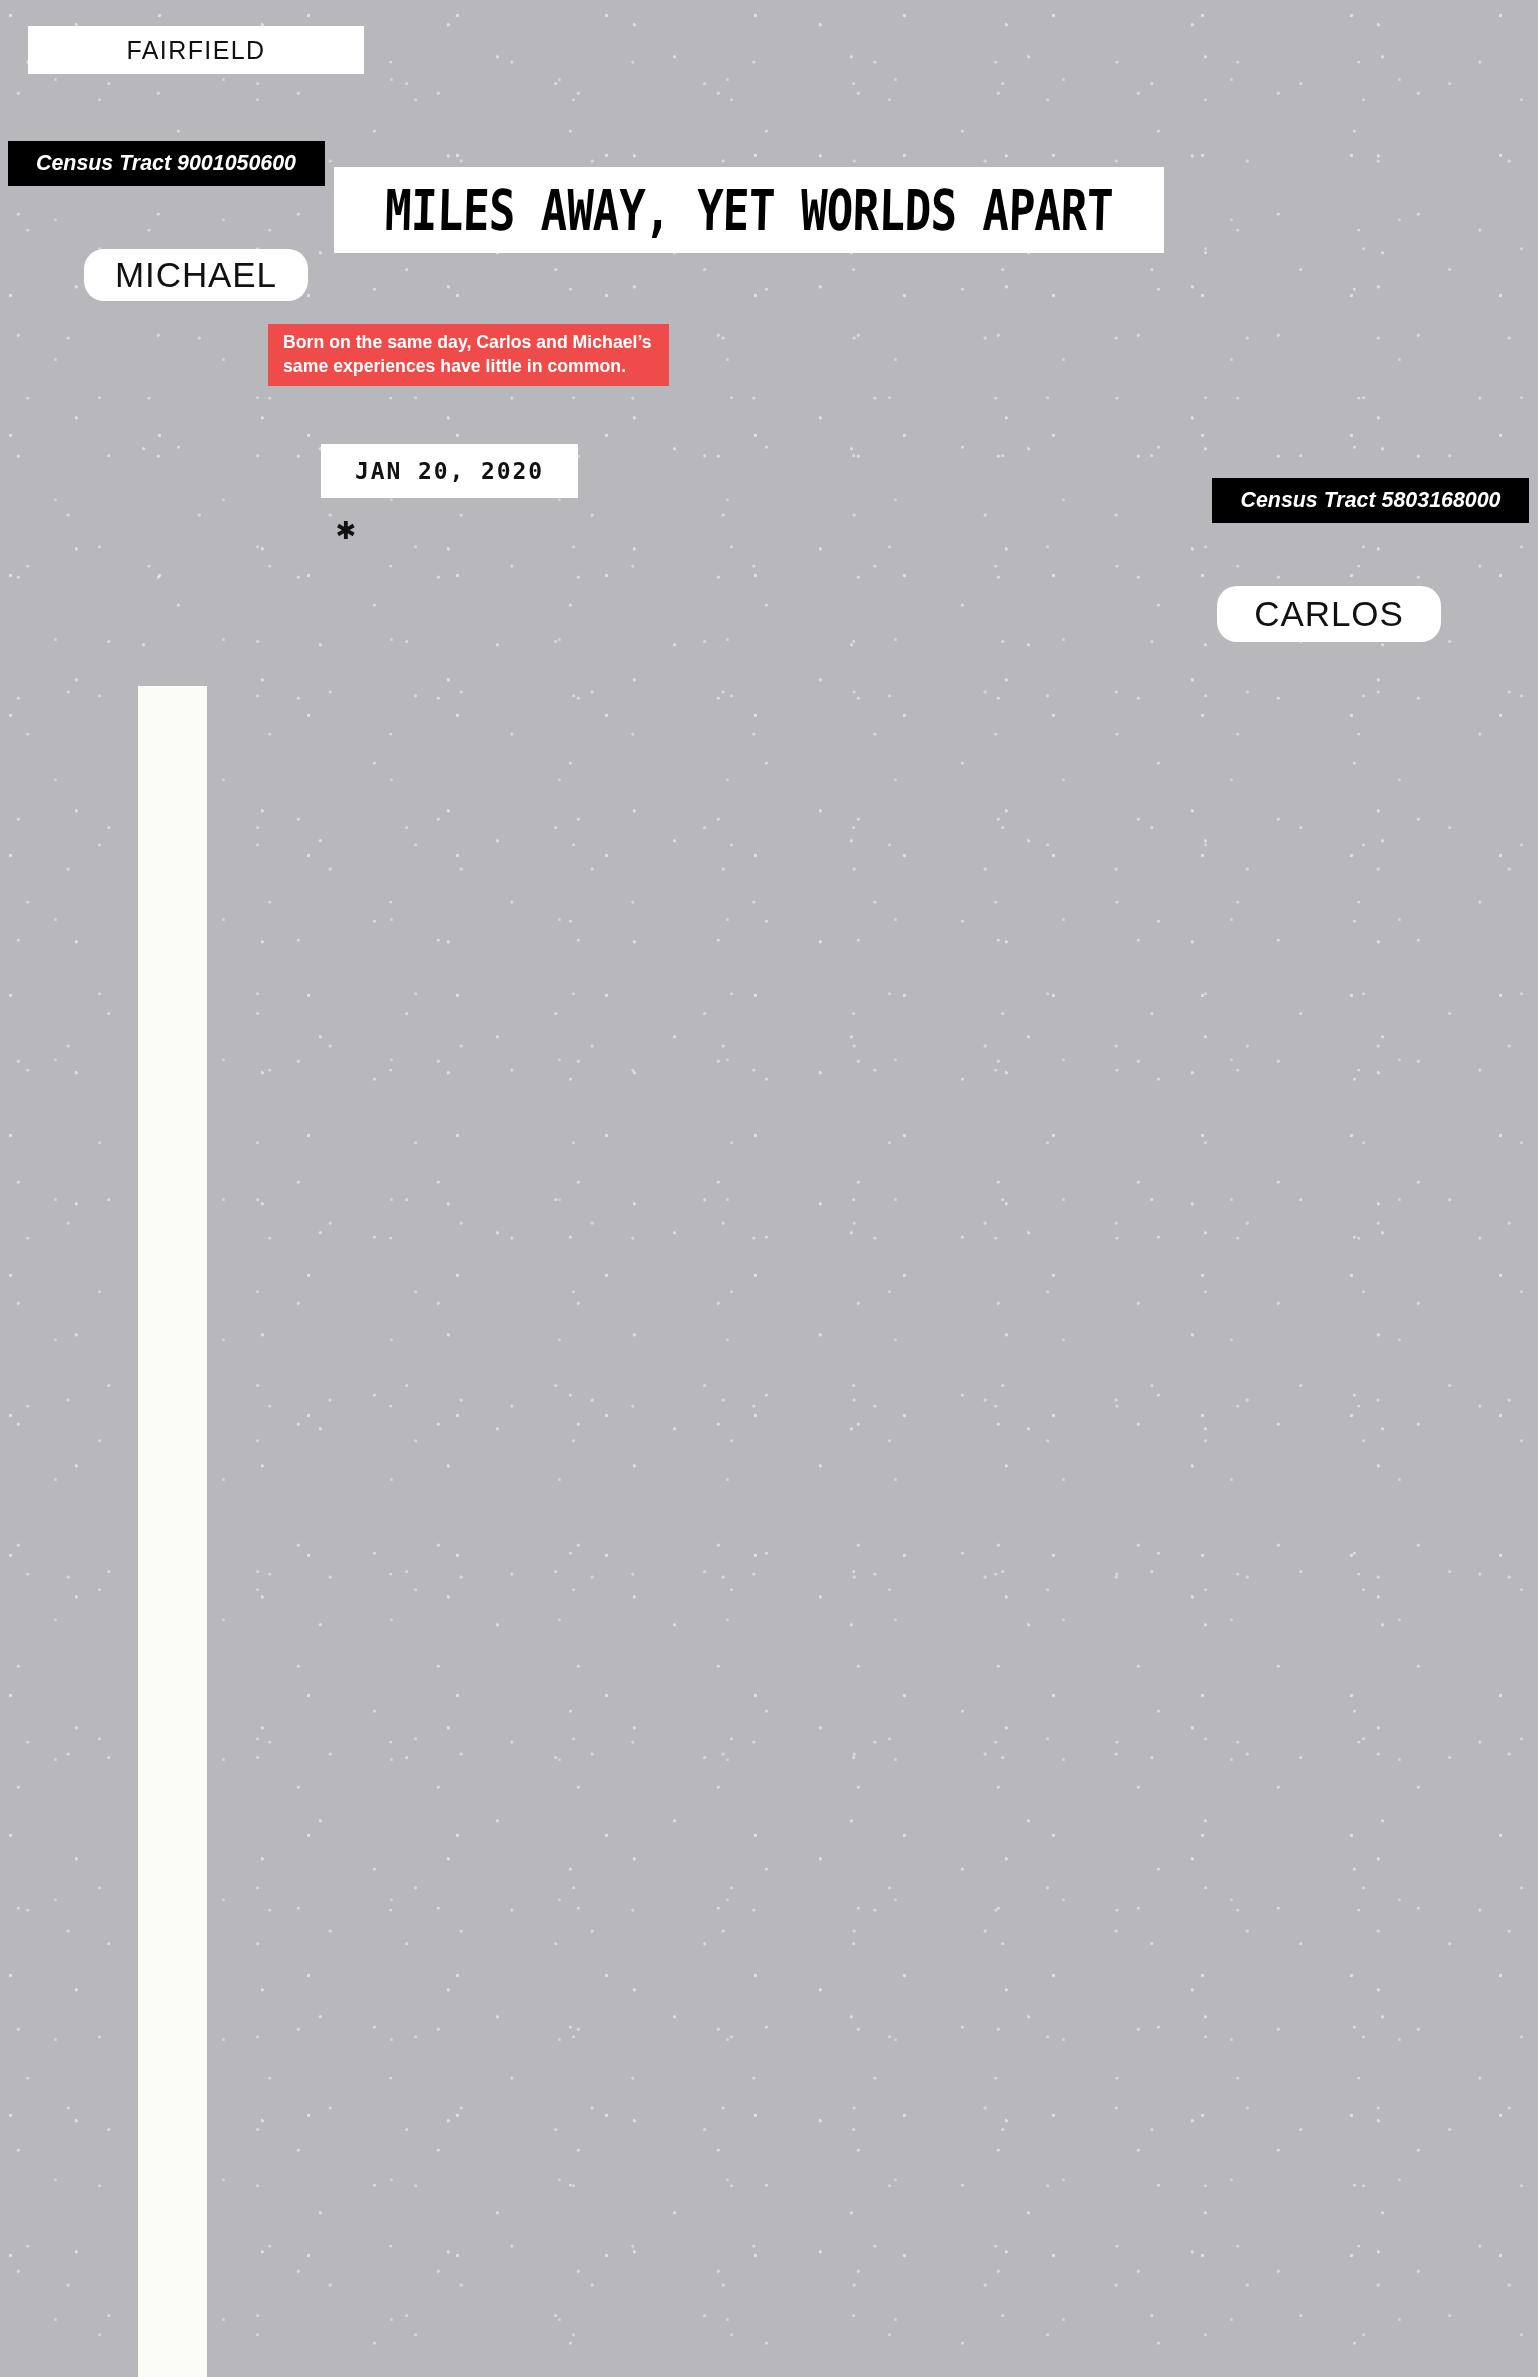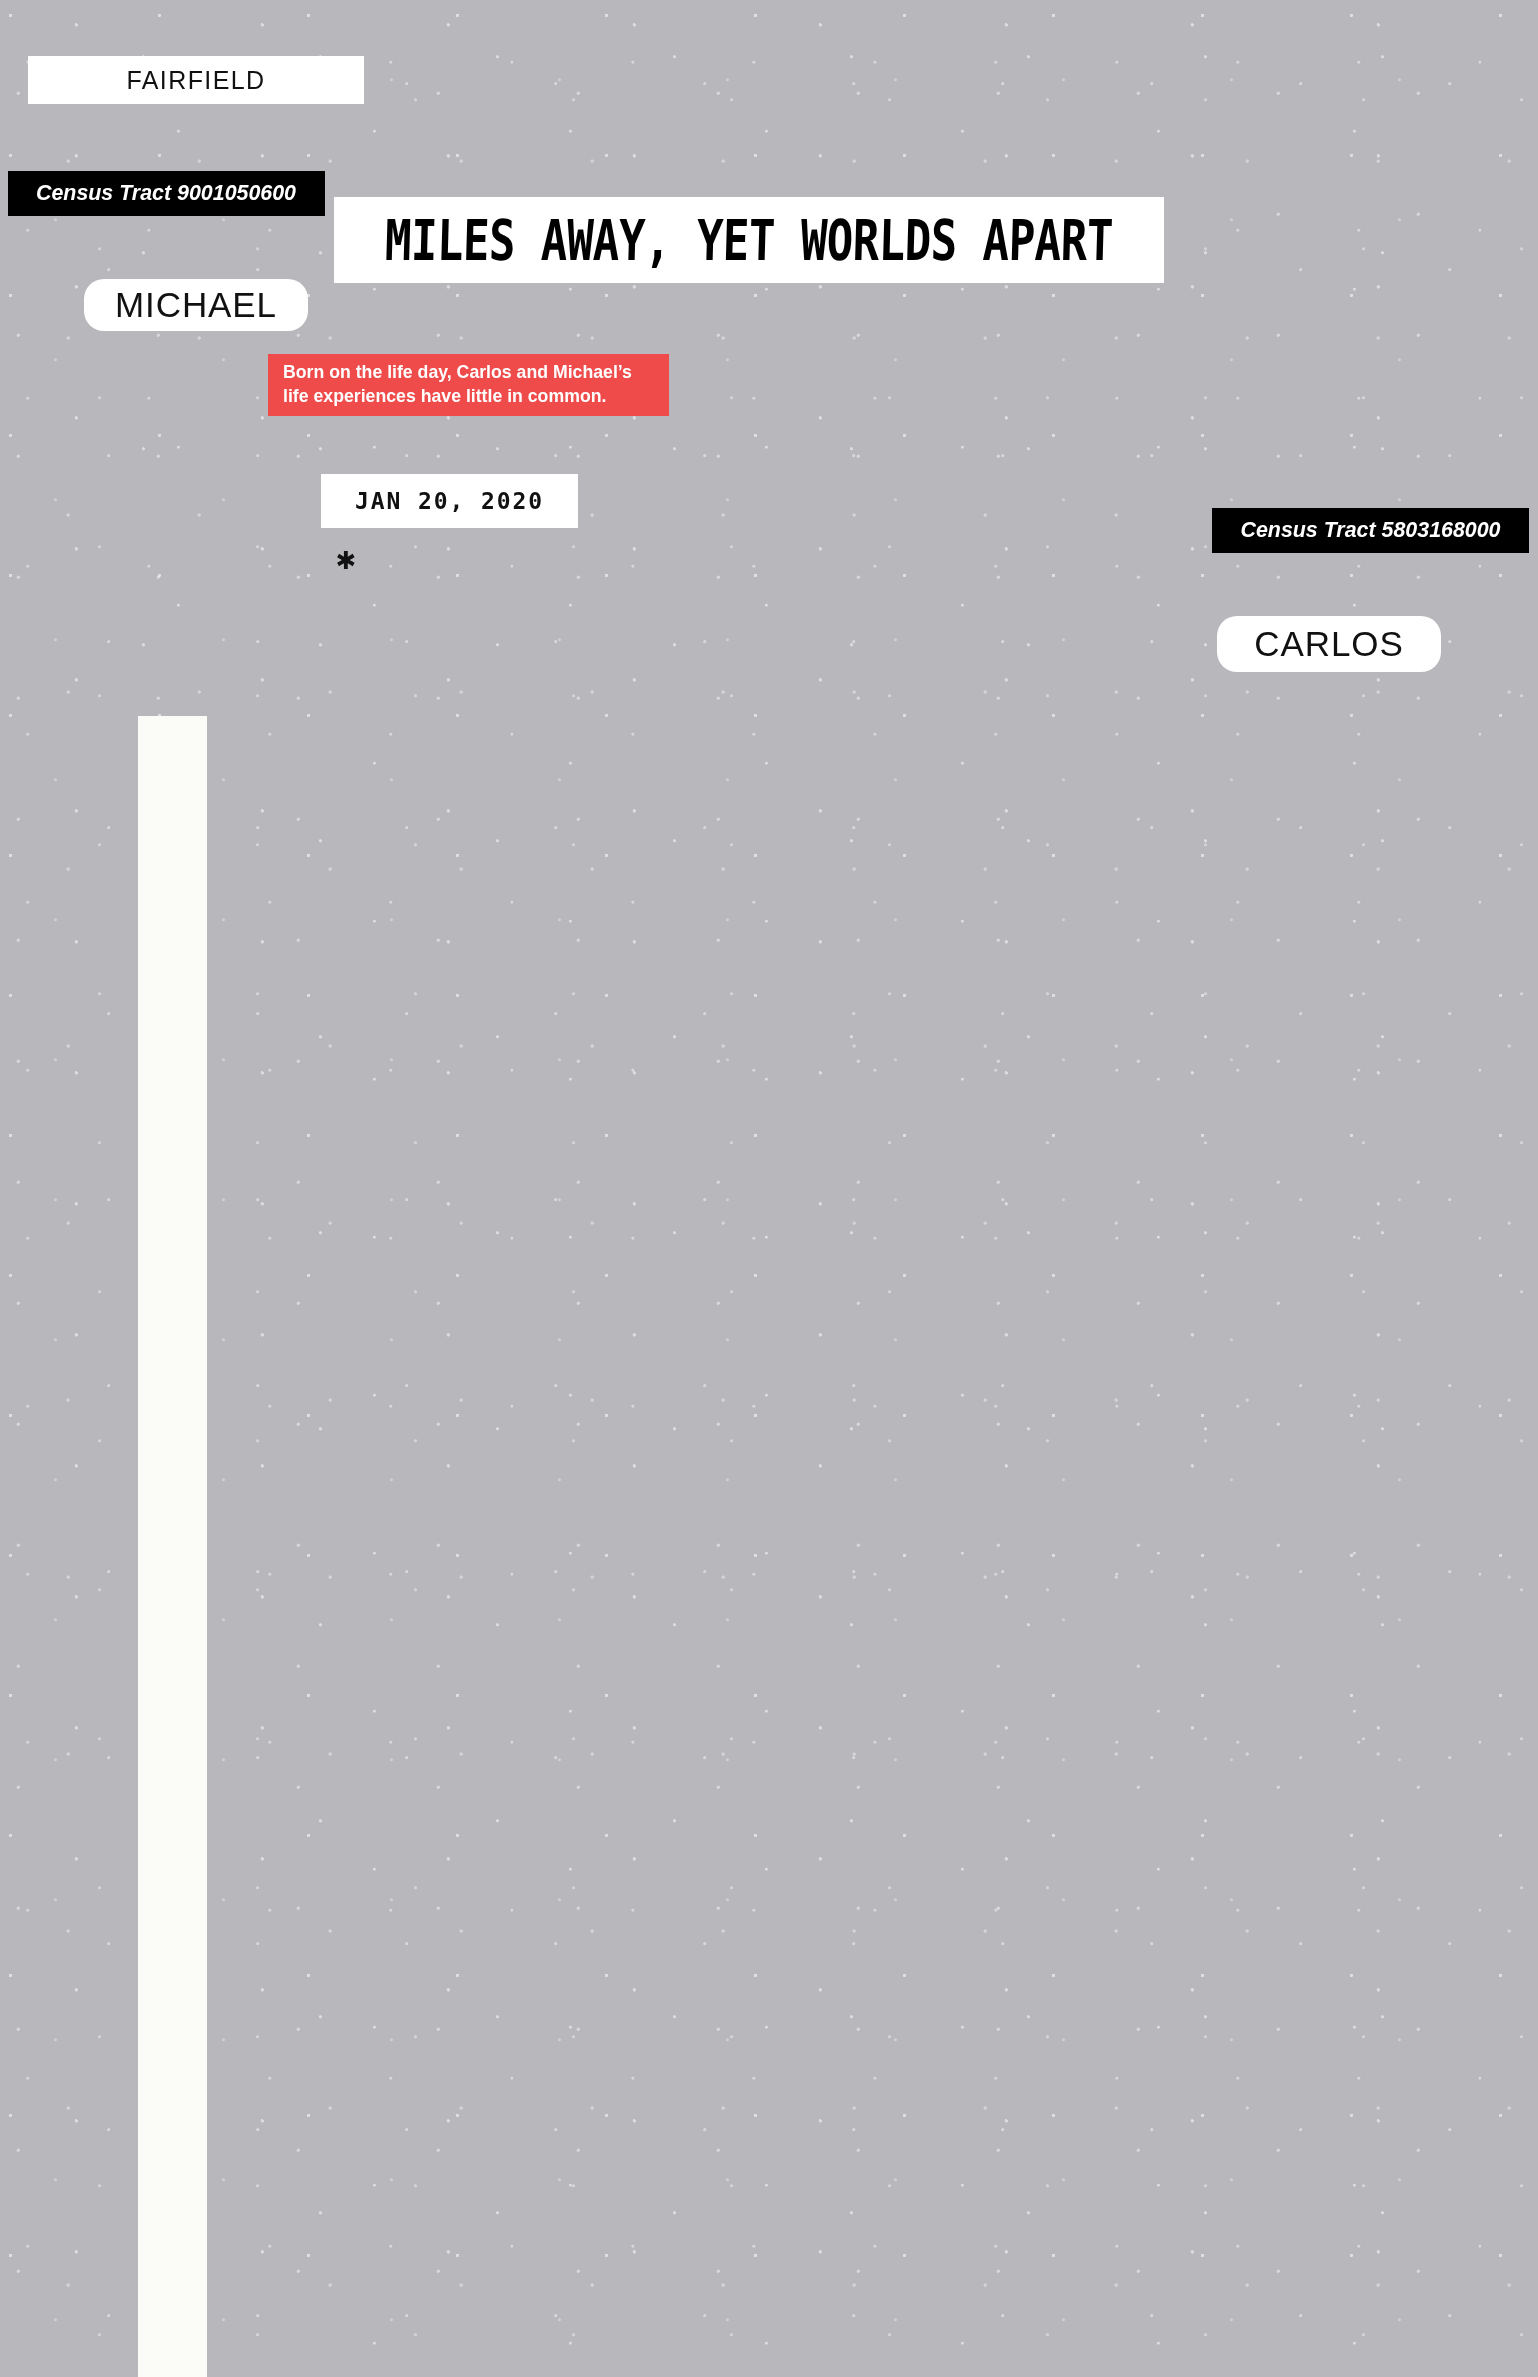--- a/index.html
+++ b/index.html
@@ -70,36 +70,36 @@
   
   .spine {
     background: #fbfbf8;
   }
 </style>
 </head>
 <body>
 
 <div id="poster">
 
-  <div class="abs white-label place-box" style="left:28px; top:26px; width:336px; height:48px;margin-top:30px;">
+  <div class="abs white-label place-box" style="left:28px; top:26px; width:336px; height:48px;">
     <span>FAIRFIELD</span>
   </div>
   <div class="abs tract-box" style="left:7.5px; top:93px; width:317px; height:45px;">
     <span>Census Tract 9001050600</span>
   </div>
   <div class="abs white-label name-box" style="left:84px; top:156px; width:224px; height:52px;">
     <span>MICHAEL</span>
   </div>
 
   <div class="abs title-box" style="left:334px; top:22.4px; width:830px; height:86px;">
     <span class="hand" style="font-size:44px; transform:scaleY(1.28) skewX(-2deg); letter-spacing:-0.5px; white-space:nowrap;">MILES AWAY, YET WORLDS APART</span>
   </div>
 
   <div class="abs red-band" style="left:268px; top:93px; width:401px; height:62px; padding:0 15px; font-size:17.7px;">
-    <span>Born on the life day, Carlos and Michael’s life experiences have little in common.</span>
+    <span>Born on the same day, Carlos and Michael’s same experiences have little in common.</span>
   </div>
 
   <div class="abs white-label" style="left:321px; top:151px; width:257px; height:54px;">
     <span class="hand" style="font-size:23px;">JAN 20, 2020</span>
   </div>
   <div class="abs hand" style="left:336px; top:162px; font-size:32px; color:#111;">✱</div>
 
   <div class="abs tract-box" style="left:1212px; top:93px; width:317px; height:45px;">
     <span>Census Tract 5803168000</span>
   </div>

